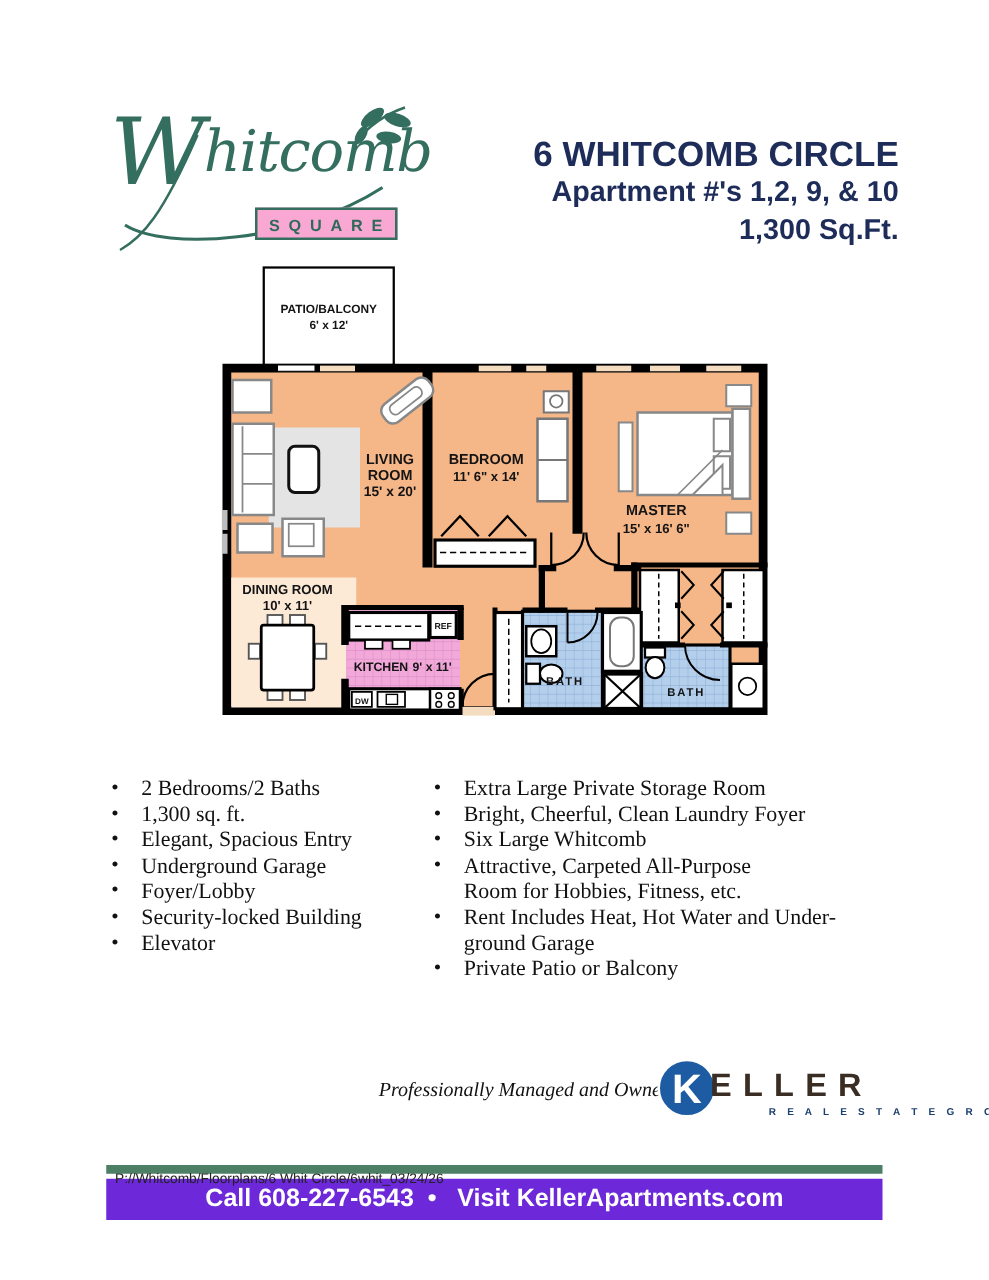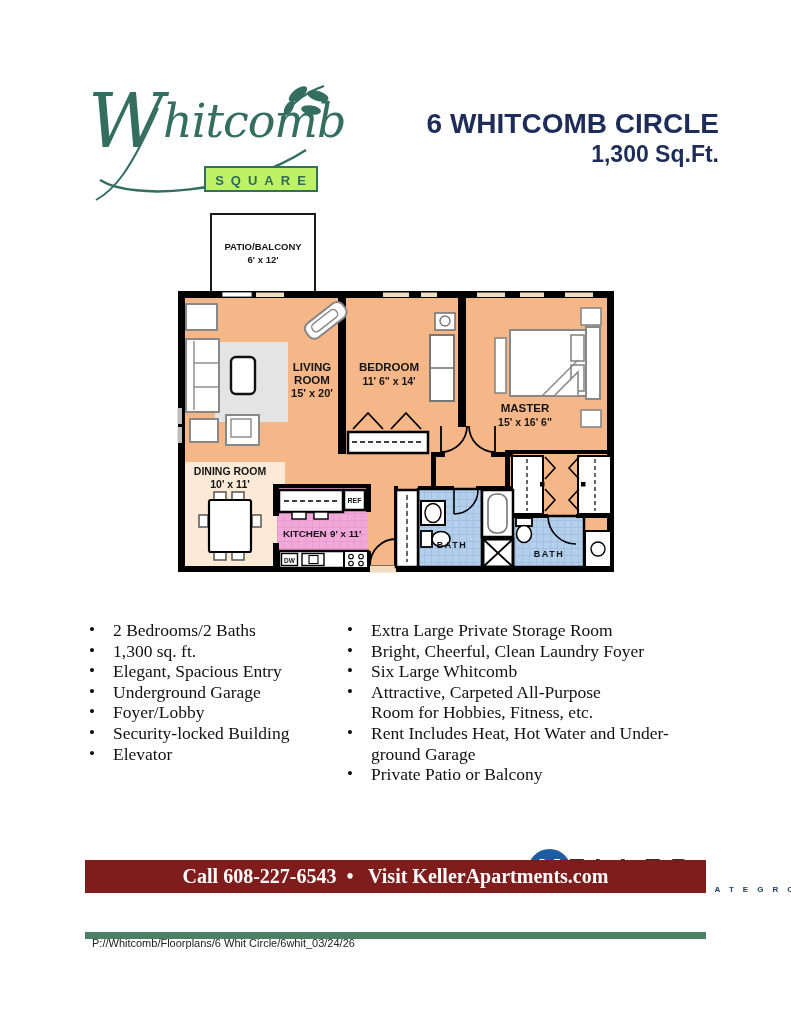--- a/index.html
+++ b/index.html
@@ -6,21 +6,21 @@
   body{width:791px;height:1024px;background:#fff;position:relative;
        font-family:"Liberation Sans",sans-serif;}
   .abs{position:absolute;}
 
   
   .logo-wrap{left:88px;top:80px;width:250px;height:130px;}
   .logo-script{left:0px;top:14px;width:250px;color:#336e5e;
       font-family:"DejaVu Serif",serif;font-style:italic;font-size:46px;
       letter-spacing:-1px;white-space:nowrap;}
   .logo-script .bigW{font-size:74px;line-height:46px;vertical-align:-10px;}
-  .square-box{left:116px;top:86px;width:114px;height:26px;background:#bef264;
+  .square-box{left:116px;top:86px;width:114px;height:26px;background:#f9a8d4;
       border:2px solid #336e5e;color:#2f6b5a;font-weight:bold;font-size:13px;
       letter-spacing:7px;text-align:center;line-height:26px;padding-left:6px;box-sizing:border-box;}
   .title-block{right:72px;top:108px;text-align:right;color:#1e2c5a;font-weight:bold;}
   .title-line1{font-size:28px;line-height:31px;}
   .title-line2{font-size:23px;line-height:29px;}
   .title-line3{font-size:23px;line-height:30px;}
 
   
   .plan-wrap{left:165px;top:205px;width:470px;height:390px;}
 
@@ -38,22 +38,22 @@
   .tagline{left:303px;top:864px;font-family:"Liberation Serif",serif;
       font-style:italic;font-size:16px;color:#111;}
   .keller{left:520px;top:845px;width:180px;height:52px;}
   .keller-circle{left:6px;top:2px;width:47px;height:47px;border-radius:50%;
       background:#1d5ca3;border:2px solid #fff;box-sizing:border-box;
       color:#fff;font-weight:bold;font-size:33px;text-align:center;line-height:44px;}
   .keller-rest{left:48px;top:8px;font-weight:bold;font-size:26px;color:#3a2d24;
       letter-spacing:9px;}
   .keller-sub{left:51px;top:40px;font-size:8px;font-weight:bold;color:#1c3f6e;
       letter-spacing:3.4px;white-space:nowrap;margin-left:44px;}
-  .call-bar{left:85px;top:860px;width:621px;height:33px;background:#7f1d1d;
-      color:#fff;font-family:Liberation Serif, serif;font-weight:bold;
+  .call-bar{left:85px;top:943px;width:621px;height:33px;background:#6d28d9;
+      color:#fff;font-family:Liberation Sans, sans-serif;font-weight:bold;
       font-size:20px;text-align:center;line-height:33px;white-space:pre;}
   .green-strip{left:85px;top:932px;width:621px;height:7px;background:#4c7f65;}
   .file-path{left:92px;top:937px;font-size:11px;color:#222;}
 
   svg text{font-family:"Liberation Sans",sans-serif;font-weight:bold;fill:#141414;}
 </style>
 </head>
 <body>
 
 <div class="abs logo-wrap">
@@ -68,20 +68,21 @@
       <ellipse cx="27" cy="26" rx="10" ry="4.6" fill="#336e5e" transform="rotate(8 27 26)"></ellipse>
       <ellipse cx="5" cy="24" rx="8" ry="4" fill="#336e5e" transform="rotate(-60 5 24)"></ellipse>
     </g>
   </svg>
   <div class="abs logo-script"><span class="bigW">W</span><span>hitcomb</span></div>
   <div class="abs square-box">SQUARE</div>
 </div>
 
 <div class="abs title-block">
   <div class="title-line1">6 WHITCOMB CIRCLE</div>
+  <div class="title-line2">Apartment #'s 1,2, 9, &amp; 10</div>
   <div class="title-line3">1,300 Sq.Ft.</div>
 </div>
 
 <div class="abs plan-wrap">
 <svg width="470" height="390" viewBox="0 0 470 390">
   <defs>
     <pattern id="pinkTile" width="7" height="7" patternUnits="userSpaceOnUse">
       <path d="M 7 0 H 0 V 7" fill="none" stroke="#dd8fc6" stroke-width="1"></path>
     </pattern>
     <pattern id="blueTile" width="7" height="7" patternUnits="userSpaceOnUse">

